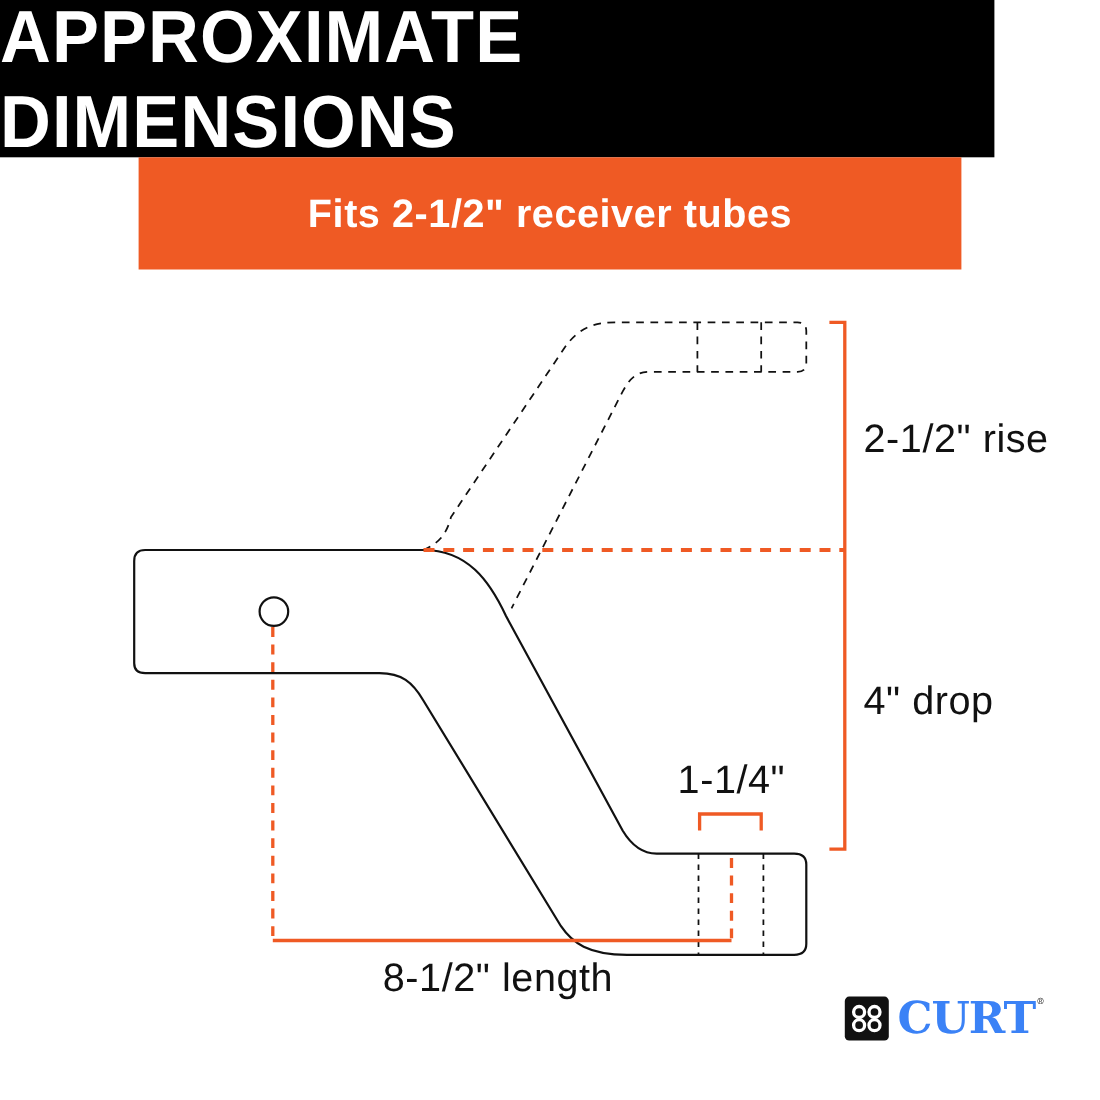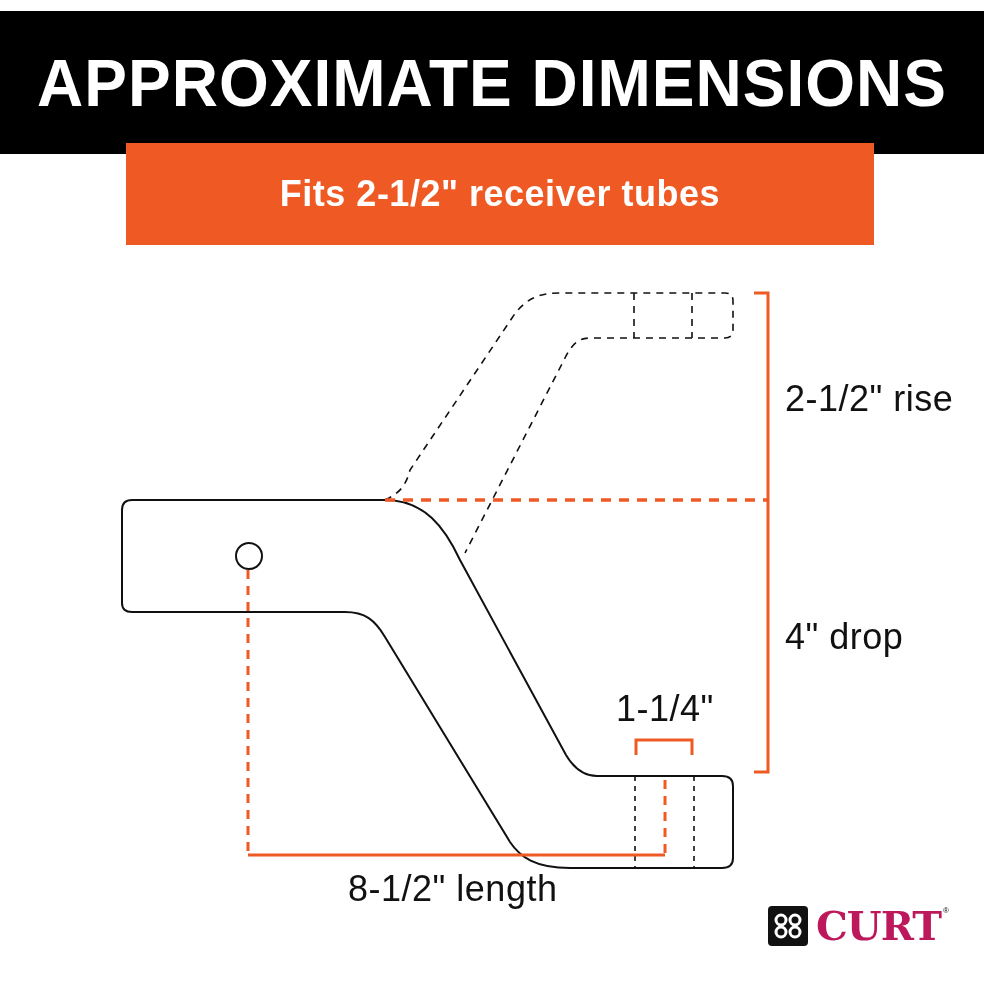--- a/index.html
+++ b/index.html
@@ -1,25 +1,25 @@
 <!DOCTYPE html>
 <html><head>
   <meta charset="utf-8">
   <style>
     html, body { margin: 0; padding: 0; background: #ffffff; }
     body { width: 1000px; height: 1000px; position: relative; overflow: hidden; font-family: "Liberation Sans", "DejaVu Sans", sans-serif; }
-    .header { position: absolute; left: 0; top: 0; width: 984px; height: 143px; background: #000000; display: flex; align-items: center; justify-content: center; margin-top: 11px; }
+    .header { position: absolute; left: 0; top: 0; width: 904px; height: 143px; background: #000000; display: flex; align-items: center; justify-content: center; }
     .header-title { color: #ffffff; font-weight: 700; font-size: 64px; letter-spacing: 1px; transform: scaleY(1.05); font-family: "Liberation Sans", "DejaVu Sans", sans-serif; }
     .banner { position: absolute; left: 126px; top: 143px; width: 748px; height: 102px; display: flex; align-items: center; justify-content: center; }
     .banner-text { color: #ffffff; font-weight: 700; font-size: 36px; letter-spacing: 0.5px; }
     svg.diagram { position: absolute; left: 0; top: 0; width: 1000px; height: 1000px; }
     .label { position: absolute; color: #111111; font-size: 36px; font-weight: 400; white-space: nowrap; letter-spacing: 0.5px; }
     .logo { position: absolute; left: 768px; top: 906px; display: flex; align-items: center; gap: 8px; }
     .logo-mark { width: 40px; height: 40px; background: #111; border-radius: 4px; position: relative; }
-    .logo-text { font-family: "DejaVu Serif", "Liberation Serif", serif; font-weight: 700; font-size: 40px; color: #be185d; letter-spacing: -1px; line-height: 40px; }
+    .logo-text { font-family: "DejaVu Serif", "Liberation Serif", serif; font-weight: 700; font-size: 40px; color: #3b82f6; letter-spacing: -1px; line-height: 40px; }
     .logo-reg { font-size: 8px; color: #111; align-self: flex-start; margin-left: -6px; }
   </style>
 </head>
 <body>
 
 <div class="header">
   <span class="header-title">APPROXIMATE DIMENSIONS</span>
 </div>
 
 <div class="banner" style="background:#ef5a24;">

